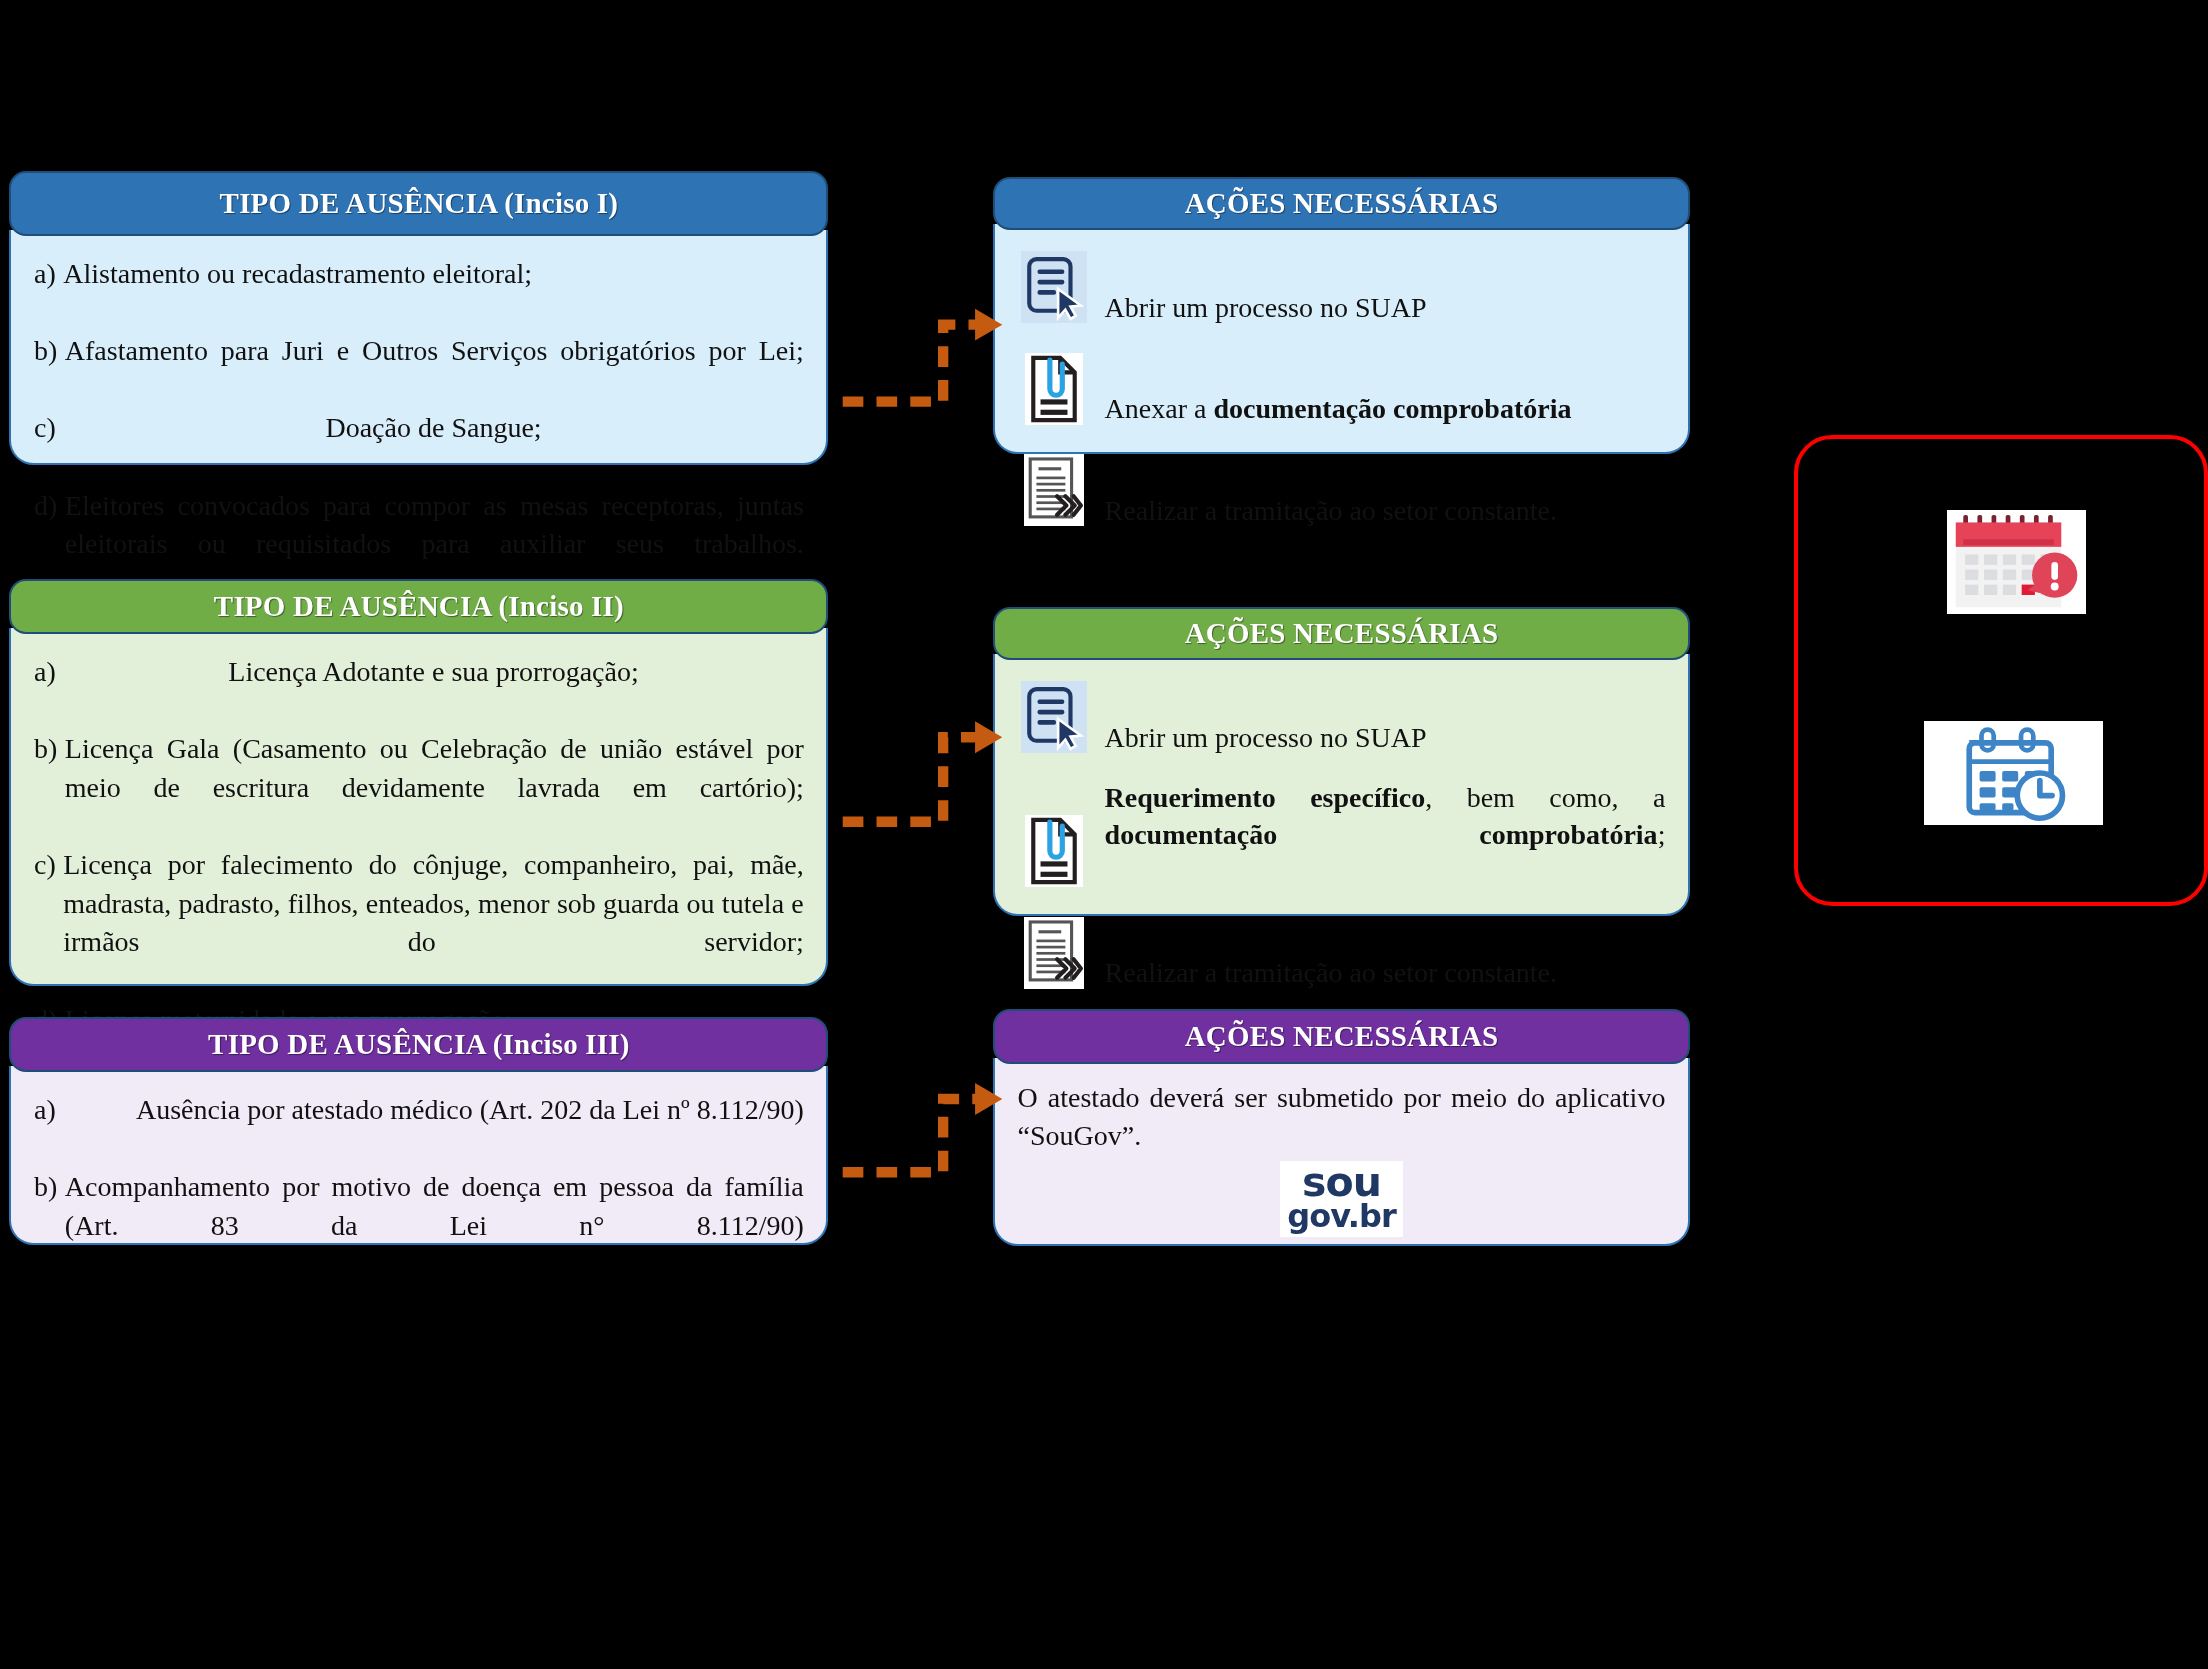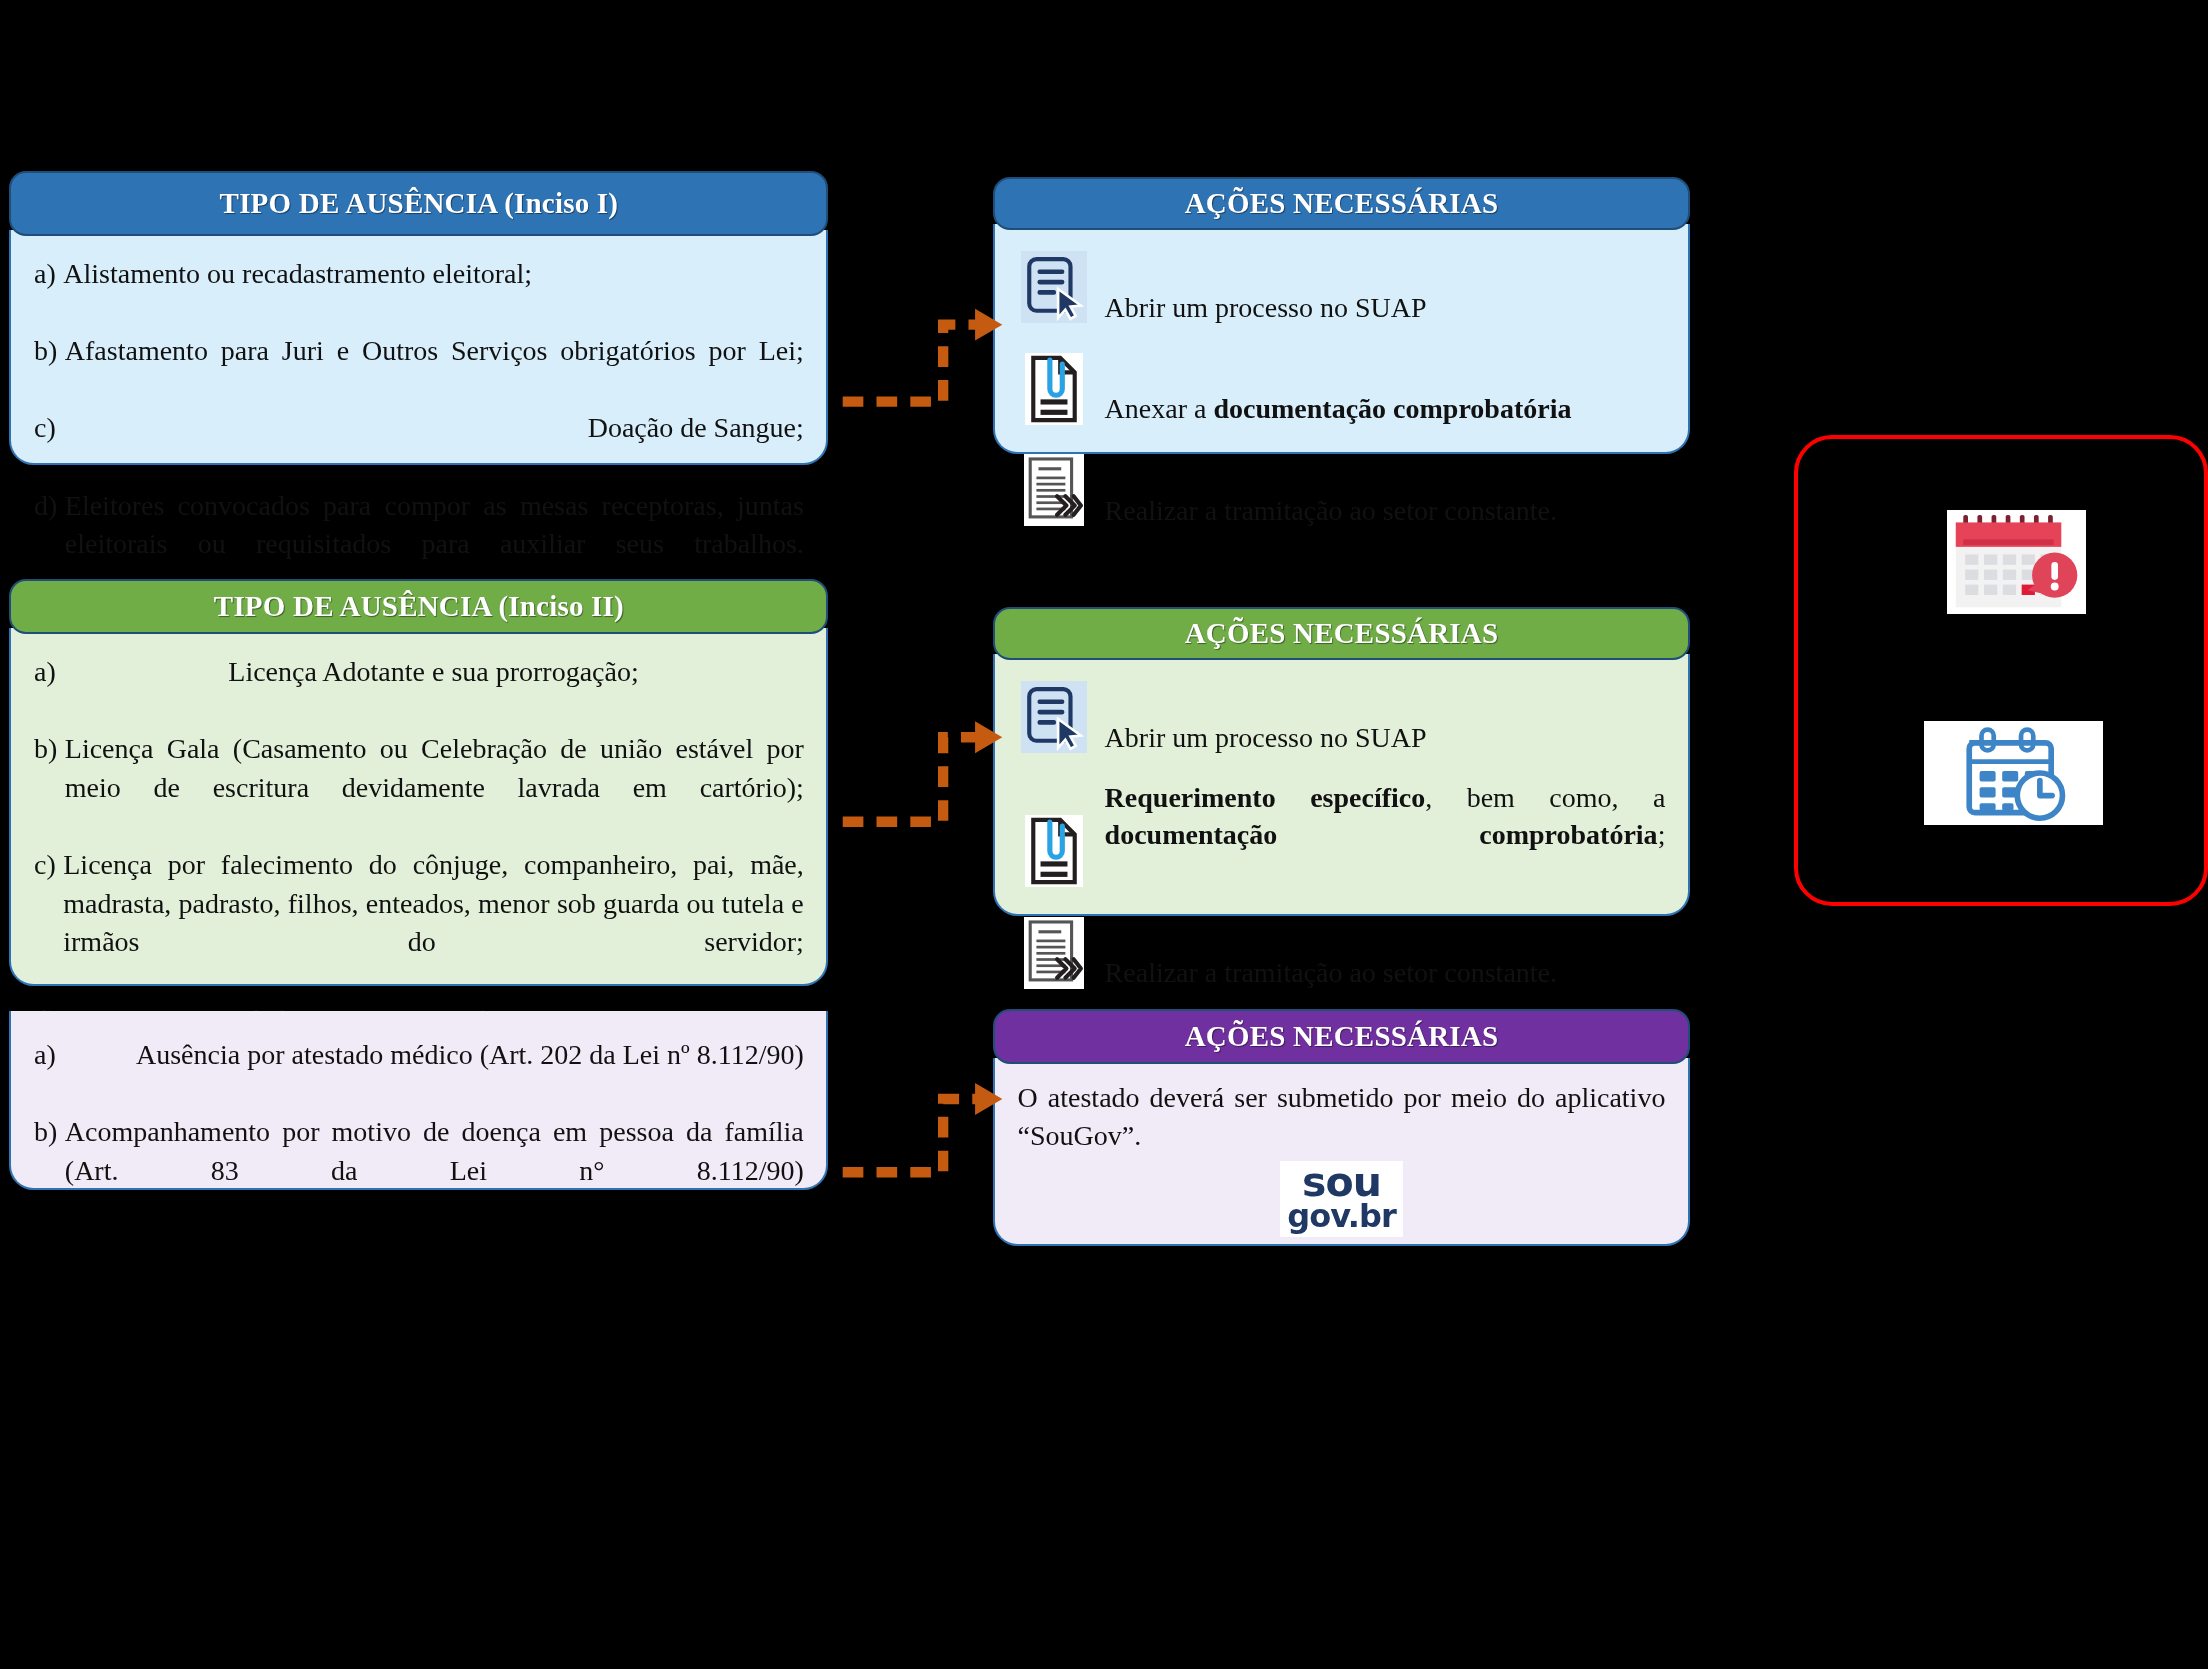--- a/index.html
+++ b/index.html
@@ -138,21 +138,21 @@
       <div class="row">
         <span class="mk">a)</span>
         <span class="tx" style="text-align:left">Alistamento ou recadastramento eleitoral;</span>
       </div>
       <div class="row">
         <span class="mk">b)</span>
         <span class="tx">Afastamento para Juri e Outros Serviços obrigatórios por Lei;</span>
       </div>
       <div class="row">
         <span class="mk">c)</span>
-        <span class="tx" style="text-align:right">Doação de Sangue;</span>
+        <span class="tx" style="text-align:center">Doação de Sangue;</span>
       </div>
       <div class="row">
         <span class="mk">d)</span>
         <span class="tx">Eleitores convocados para compor as mesas receptoras, juntas eleitorais ou requisitados para auxiliar seus trabalhos.</span>
       </div>
     </div>
   </div>
 </div>
 
 <div class="card c-blue" style="left:993px; top:177px; width:697px;">
@@ -299,20 +299,23 @@
 </div>
 
 <div class="conn" style="left:838px; top:711px; width:169px; height:122px;">
   <svg width="169" height="122" viewBox="0 0 180 130">
     <path d="M5 118 H112 V28 H150" fill="none" stroke="#C55A11" stroke-width="11" stroke-dasharray="22,14" stroke-linecap="butt"></path>
     <path d="M146 11 L175 28 L146 45 Z" fill="#C55A11"></path>
   </svg>
 </div>
 
 <div class="card c-purple" style="left:9.4px; top:1017px; width:819px;">
+  <div class="card-header" style="height:55px; border-color:#1F4E79;">
+    <span>TIPO DE AUSÊNCIA (Inciso III)</span>
+  </div>
   <div class="card-body" style="height:179px; border-color:#2E74B5;">
     <div class="lst">
       <div class="row">
         <span class="mk">a)</span>
         <span class="tx" style="text-align:right">Ausência por atestado médico (Art. 202 da Lei nº 8.112/90)</span>
       </div>
       <div class="row">
         <span class="mk">b)</span>
         <span class="tx">Acompanhamento por motivo de doença em pessoa da família (Art. 83 da Lei n° 8.112/90)</span>
       </div>

